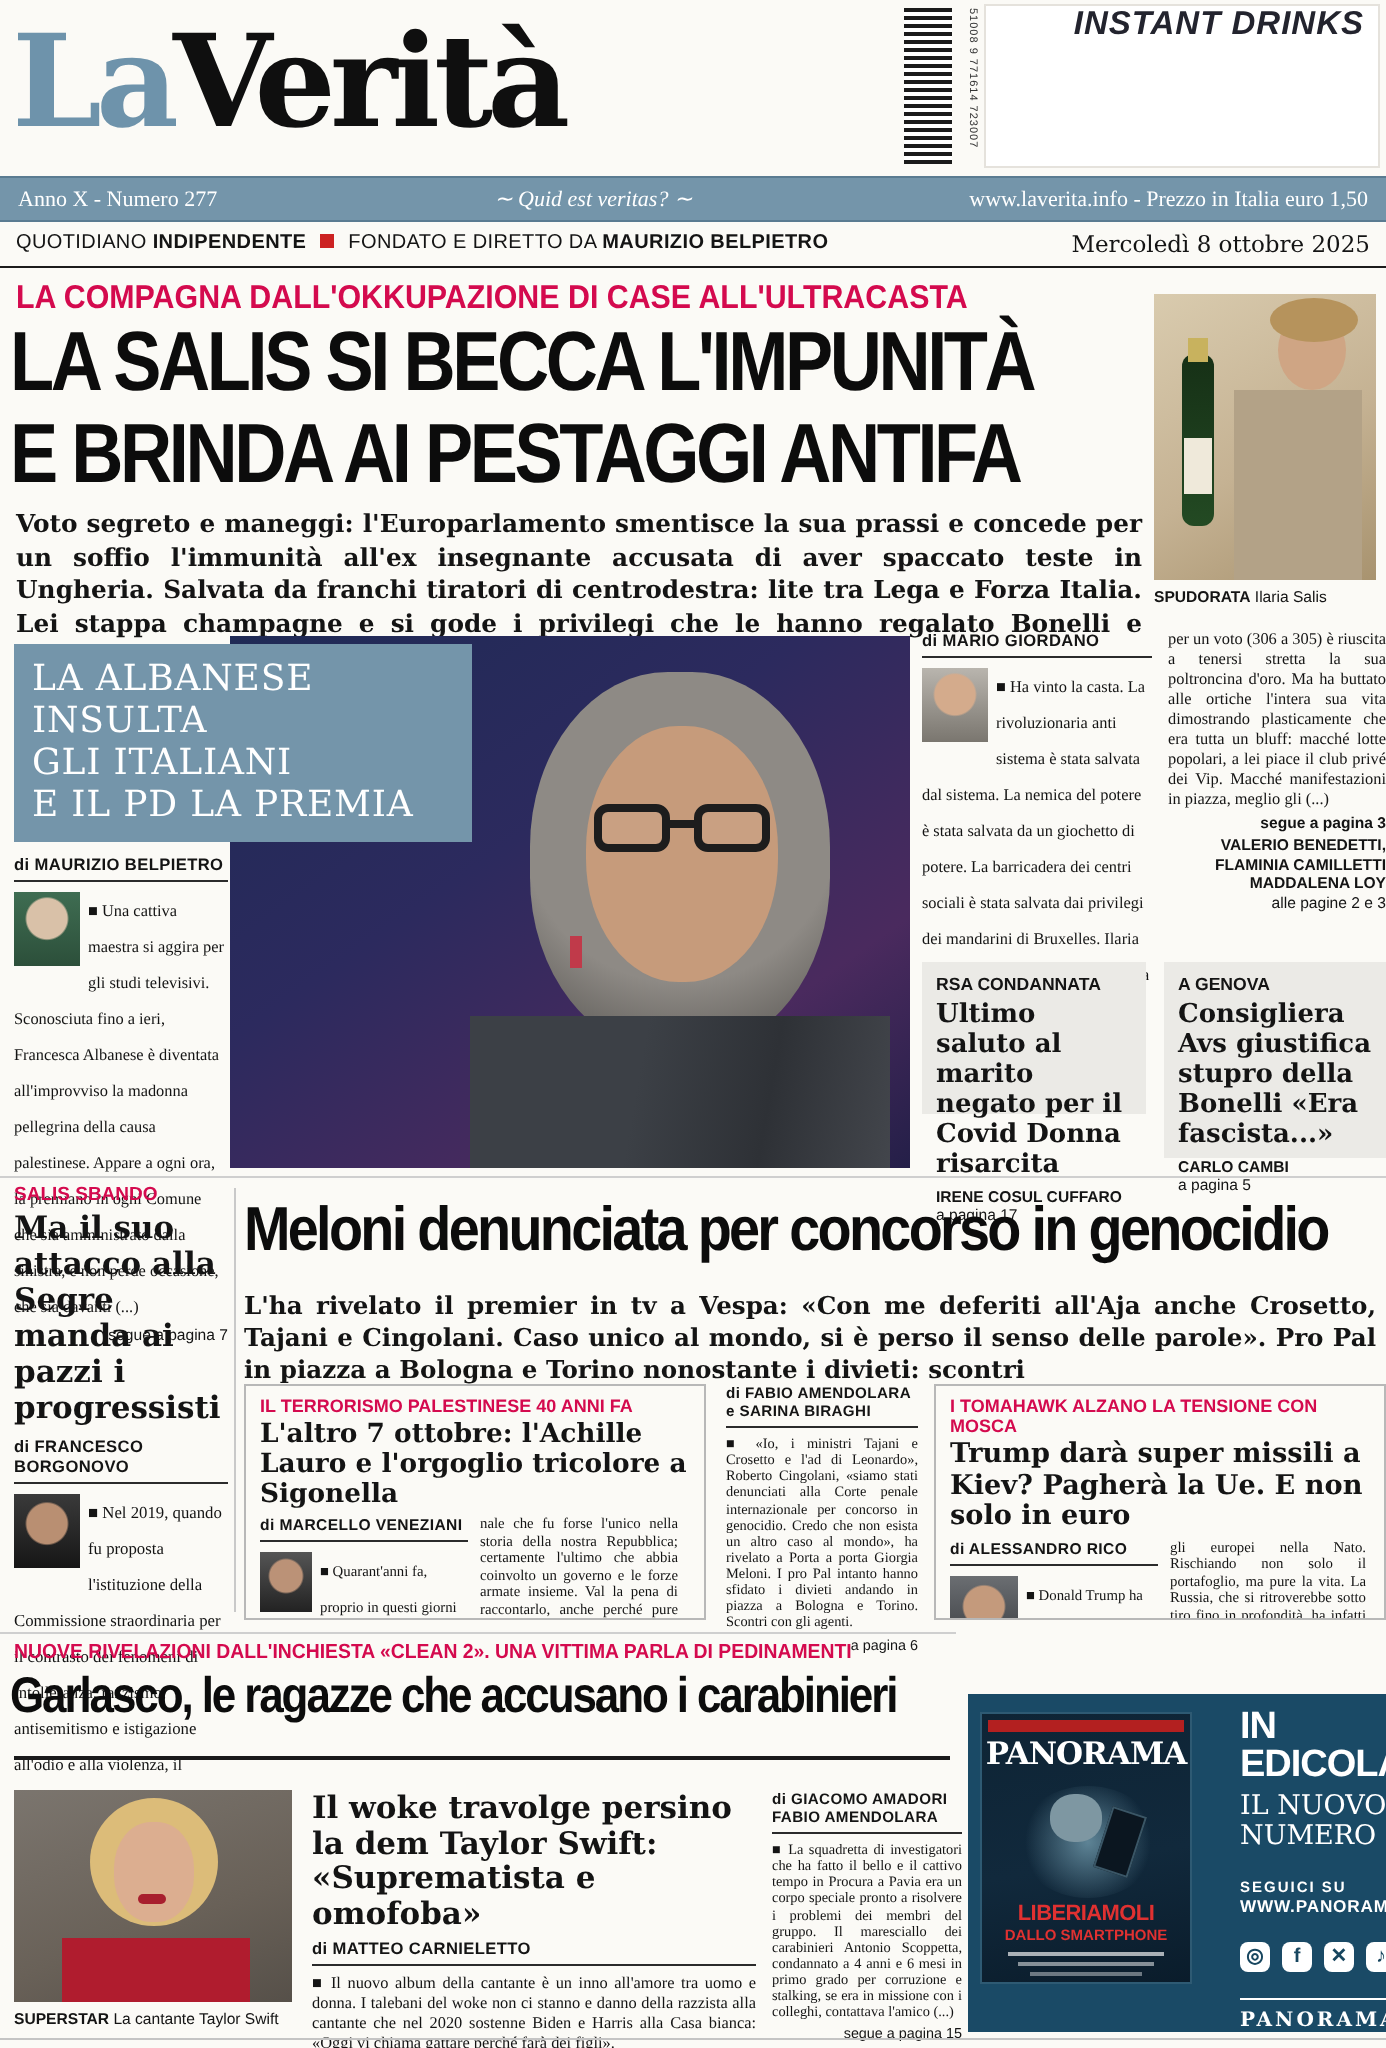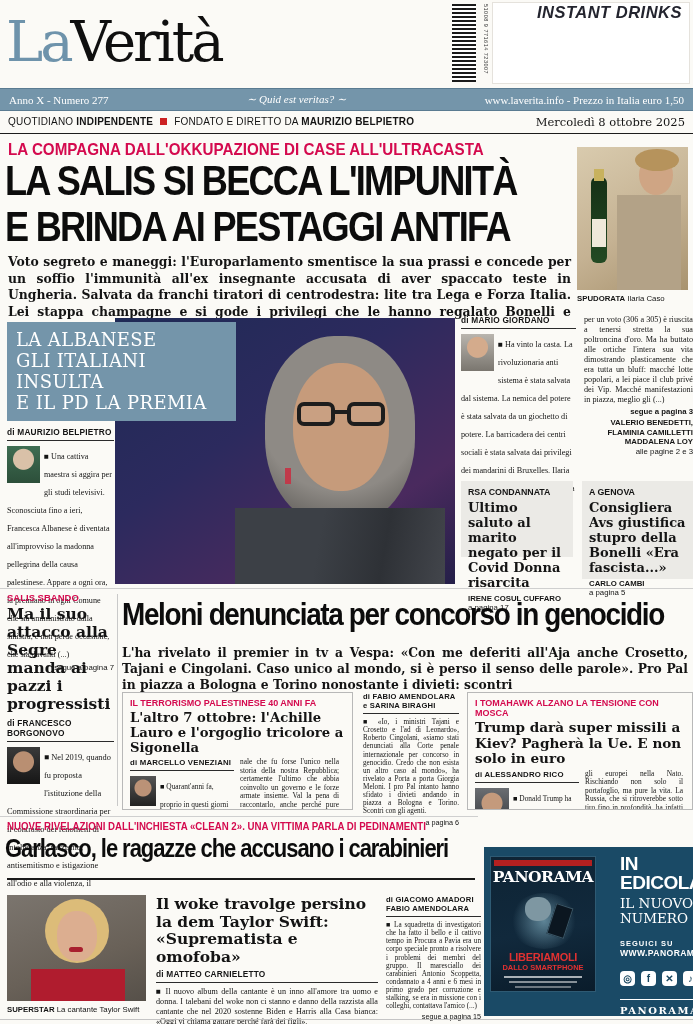--- a/index.html
+++ b/index.html
@@ -30,21 +30,21 @@
   .artbox{ border:1px solid #b8b8b8; padding:5px 7px; }
   .caption{ font-family:"Liberation Sans",sans-serif; font-size:7.8px; }
   .vrule{ width:1px; background:#c9c9c9; }
   .hrule{ height:1px; background:#cfcfcf; }
 </style>
 </head>
 <body>
 
 <div id="page">
 
-  <div class="abs dserif" style="left:6px;top:0;width:442px;height:86px;font-weight:normal;font-size:56px;line-height:84px;letter-spacing:-3px;">
+  <div class="abs dserif" style="left:6px;top:0;width:442px;height:86px;font-weight:bold;font-size:64px;line-height:84px;letter-spacing:-3px;">
     <span style="color:#6e93ab;">La</span><span style="color:#0f0f0f;">Verità</span>
   </div>
 
   <div class="abs" style="left:452px;top:4px;width:38px;height:78px;">
     <div class="abs" style="left:0;top:0;width:24px;height:78px;background:repeating-linear-gradient(180deg,#1a1a1a 0 2px,#fff 2px 4px);"></div>
     <div class="abs sans" style="left:25px;top:0;width:12px;height:78px;writing-mode:vertical-rl;font-size:5.5px;color:#333;letter-spacing:.5px;">
       <span>51008</span>&nbsp;<span>9 771614 723007</span>
     </div>
   </div>
 
@@ -80,37 +80,37 @@
 
   <div class="abs" style="left:577px;top:147px;width:111px;height:143px;background:linear-gradient(150deg,#d9cbae 0%,#c5b293 55%,#a8936f 100%);overflow:hidden;">
     <div class="abs" style="left:62px;top:8px;width:34px;height:40px;border-radius:50%;background:#cfa584;"></div>
     <div class="abs" style="left:58px;top:2px;width:44px;height:22px;border-radius:50%;background:#b6935c;"></div>
     <div class="abs" style="left:40px;top:48px;width:64px;height:95px;background:#b3a287;"></div>
     <div class="abs" style="left:14px;top:30px;width:16px;height:86px;border-radius:6px;background:linear-gradient(#163016,#234a23);"></div>
     <div class="abs" style="left:15px;top:72px;width:14px;height:28px;background:#efe9da;"></div>
     <div class="abs" style="left:17px;top:22px;width:10px;height:12px;background:#c8b25e;"></div>
   </div>
   <div class="abs caption" style="left:577px;top:294px;width:114px;">
-    <span class="b">SPUDORATA</span> <span>Ilaria Caso</span>
+    <span class="b">SPUDORATA</span> <span>Ilaria Salis</span>
   </div>
 
   <div class="abs" style="left:115px;top:318px;width:340px;height:266px;background:linear-gradient(145deg,#1f2a55 0%,#2c2a5e 40%,#4a2a5e 75%,#241f48 100%);overflow:hidden;">
     <div class="abs" style="left:150px;top:18px;width:150px;height:190px;border-radius:46%;background:radial-gradient(circle at 50% 40%,#8e8a85 0 58%,#6d6a66 80%);"></div>
     <div class="abs" style="left:178px;top:45px;width:96px;height:128px;border-radius:48%;background:#c69b7b;"></div>
     <div class="abs" style="left:182px;top:84px;width:38px;height:24px;border:4px solid #1d1d1d;border-radius:7px;background:rgba(255,255,255,.06);"></div>
     <div class="abs" style="left:232px;top:84px;width:38px;height:24px;border:4px solid #1d1d1d;border-radius:7px;background:rgba(255,255,255,.06);"></div>
     <div class="abs" style="left:218px;top:92px;width:16px;height:4px;background:#1d1d1d;"></div>
     <div class="abs" style="left:120px;top:190px;width:210px;height:80px;background:linear-gradient(100deg,#3c4046 0 40%,#2e3136 70%,#43464c 100%);"></div>
     <div class="abs" style="left:170px;top:150px;width:6px;height:16px;background:#c03a4a;"></div>
   </div>
 
   <div class="abs dserif" style="left:7px;top:322px;width:229px;height:99px;background:#7495aa;color:#fff;padding:7px 9px;font-size:18px;line-height:21px;letter-spacing:.4px;">
     <div>LA ALBANESE</div>
+    <div>INSULTA</div>
     <div>GLI ITALIANI</div>
-    <div>INSULTA</div>
     <div>E IL PD LA PREMIA</div>
   </div>
 
   <div class="abs" style="left:7px;top:427px;width:107px;">
     <div class="byline">di MAURIZIO BELPIETRO</div>
     <div>
       <span class="headshot" style="background:radial-gradient(circle at 50% 36%, #d9c1a8 0 10px, rgba(0,0,0,0) 11px), linear-gradient(#3f6d52,#2c4f3a);"></span>
       <span class="body">■ Una cattiva maestra si aggira per gli studi televisivi. Sconosciuta fino a ieri, Francesca Albanese è diventata all'improvviso la madonna pellegrina della causa palestinese. Appare a ogni ora, la premiano in ogni Comune che sia amministrato dalla sinistra, e non perde occasione, che sia davanti (...)</span>
     </div>
     <div class="more">segue a pagina 7</div>

